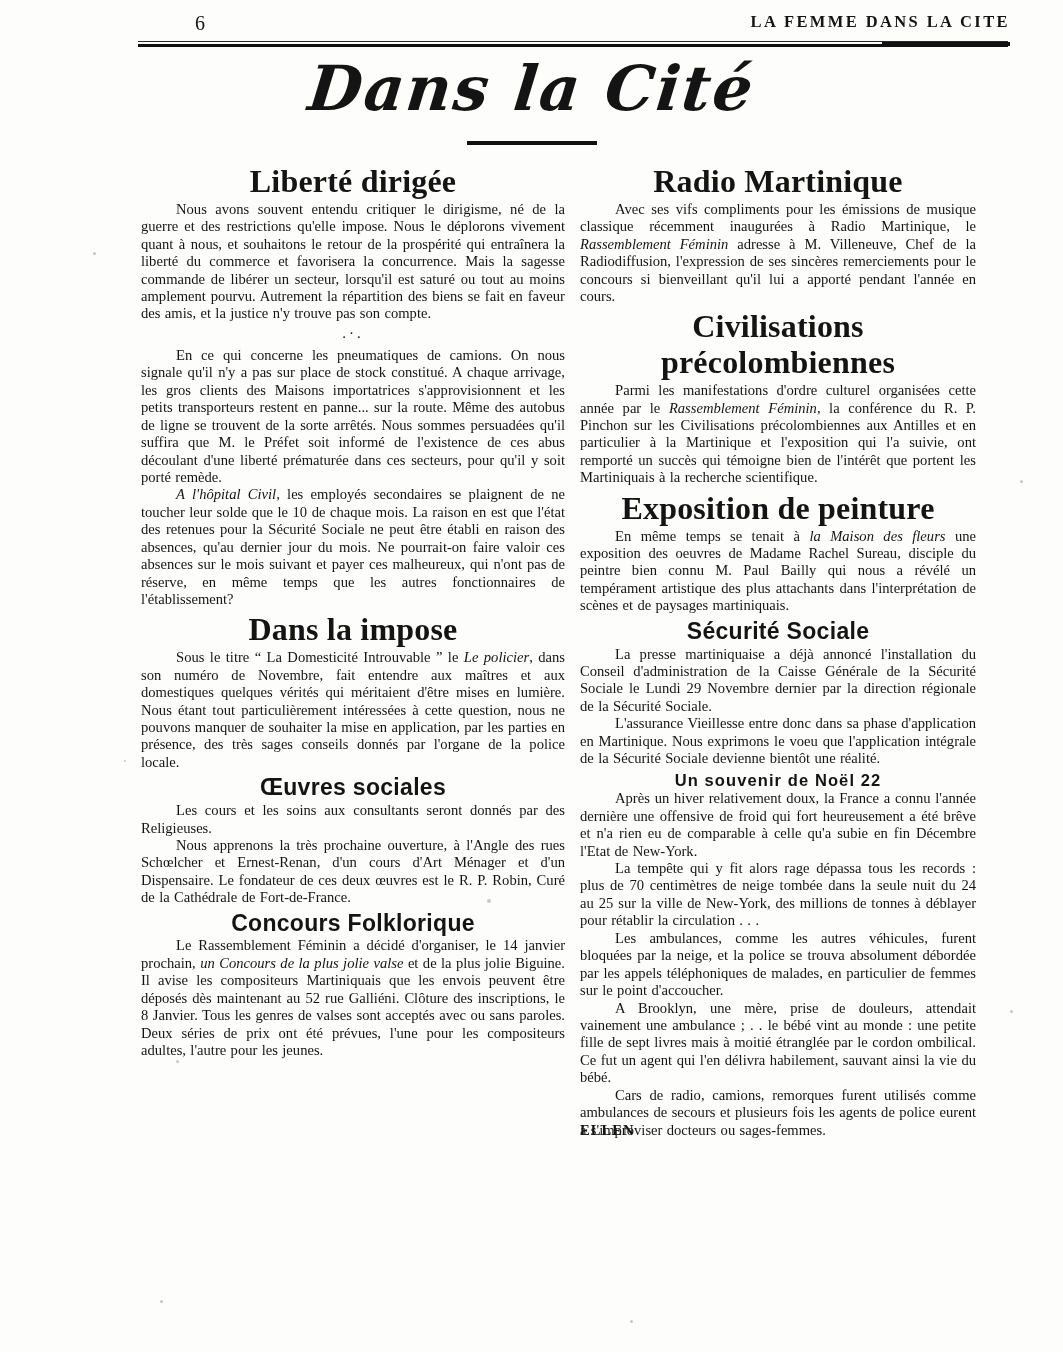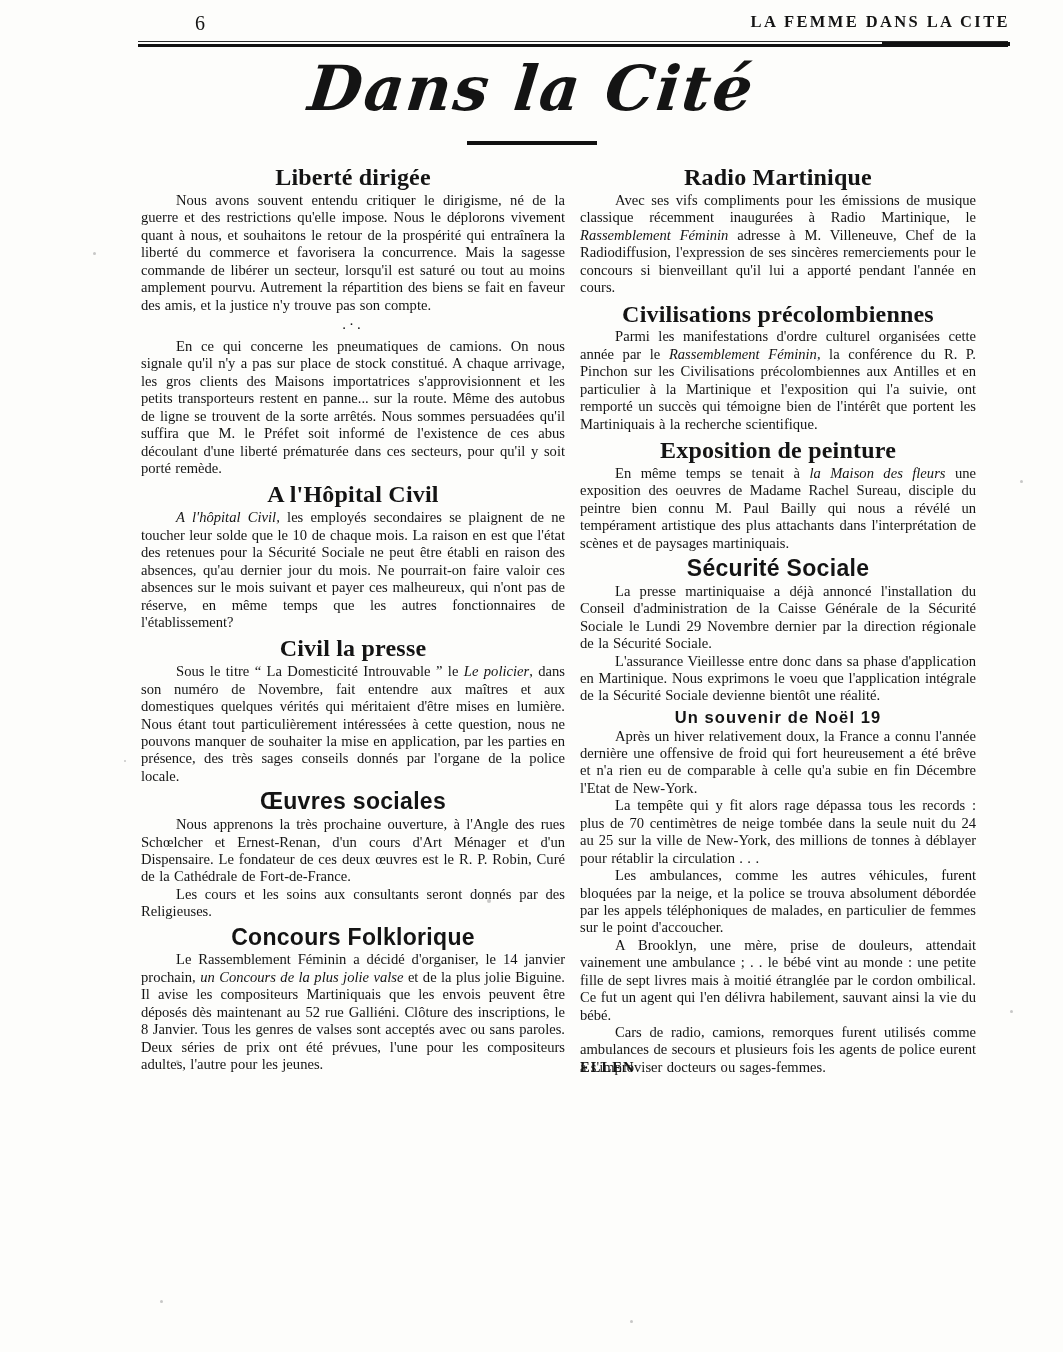--- a/index.html
+++ b/index.html
@@ -109,21 +109,21 @@
     -webkit-hyphens: none;
     hyphens: none;
   }
   .col-left  { left: 141px;  width: 424px; }
   .col-right { left: 580px;  width: 396px; }
 
   h2.sec {
     margin: 4px 0 1px 0;
     text-align: center;
     font-weight: bold;
-    font-size: 24px;
+    font-size: 32px;
     line-height: 1.12;
     letter-spacing: 0.2px;
     font-family: "Liberation Serif", serif;
   }
   h2.sec.sans {
     font-family: "Liberation Sans", sans-serif;
     font-size: 23px;
     letter-spacing: 0.3px;
   }
   h3.subsec {
@@ -184,50 +184,49 @@
   <div class="script-title">Dans la Cité</div>
   <div class="title-rule"></div>
 
   <div class="col col-left">
 
     <h2 class="sec">Liberté dirigée</h2>
     <p class="para">Nous avons souvent entendu critiquer le dirigisme, né de la guerre et des restrictions qu'elle impose. Nous le déplorons vivement quant à nous, et souhaitons le retour de la prospérité qui entraînera la liberté du commerce et favorisera la concurrence. Mais la sagesse commande de libérer un secteur, lorsqu'il est saturé ou tout au moins amplement pourvu. Autrement la répartition des biens se fait en faveur des amis, et la justice n'y trouve pas son compte.</p>
     <span class="dots">.·.</span>
     <p class="para">En ce qui concerne les pneumatiques de camions. On nous signale qu'il n'y a pas sur place de stock constitué. A chaque arrivage, les gros clients des Maisons importatrices s'approvisionnent et les petits transporteurs restent en panne... sur la route. Même des autobus de ligne se trouvent de la sorte arrêtés. Nous sommes persuadées qu'il suffira que M. le Préfet soit informé de l'existence de ces abus découlant d'une liberté prématurée dans ces secteurs, pour qu'il y soit porté remède.</p>
 
-    <h2 class="sec">A l'Hôpital Civil</h2>
     <p class="para"><span class="it">A l'hôpital Civil,</span><span> les employés secondaires se plaignent de ne toucher leur solde que le 10 de chaque mois. La raison en est que l'état des retenues pour la Sécurité Sociale ne peut être établi en raison des absences, qu'au dernier jour du mois. Ne pourrait-on faire valoir ces absences sur le mois suivant et payer ces malheureux, qui n'ont pas de réserve, en même temps que les autres fonctionnaires de l'établissement?</span></p>
 
-    <h2 class="sec">Civil la presse</h2>
+    <h2 class="sec">Dans la impose</h2>
     <p class="para">Sous le titre “ La Domesticité Introuvable ” le <span class="it">Le policier</span>, dans son numéro de Novembre, fait entendre aux maîtres et aux domestiques quelques vérités qui méritaient d'être mises en lumière. Nous étant tout particulièrement intéressées à cette question, nous ne pouvons manquer de souhaiter la mise en application, par les parties en présence, des très sages conseils donnés par l'organe de la police locale.</p>
 
     <h2 class="sec sans">Œuvres sociales</h2>
+    <p class="para">Les cours et les soins aux consultants seront donnés par des Religieuses.</p>
     <p class="para">Nous apprenons la très prochaine ouverture, à l'Angle des rues Schœlcher et Ernest-Renan, d'un cours d'Art Ménager et d'un Dispensaire. Le fondateur de ces deux œuvres est le R. P. Robin, Curé de la Cathédrale de Fort-de-France.</p>
-    <p class="para">Les cours et les soins aux consultants seront donnés par des Religieuses.</p>
 
     <h2 class="sec sans">Concours  Folklorique</h2>
     <p class="para">Le Rassemblement Féminin a décidé d'organiser, le 14 janvier prochain, <span class="it">un Concours de la plus jolie valse</span> et de la plus jolie Biguine. Il avise les compositeurs Martiniquais que les envois peuvent être déposés dès maintenant au 52 rue Galliéni. Clôture des inscriptions, le 8 Janvier. Tous les genres de valses sont acceptés avec ou sans paroles. Deux séries de prix ont été prévues, l'une pour les compositeurs adultes, l'autre pour les jeunes.</p>
   </div>
 
   <div class="col col-right">
 
     <h2 class="sec">Radio  Martinique</h2>
     <p class="para">Avec ses vifs compliments pour les émissions de musique classique récemment inaugurées à Radio Martinique, le <span class="it">Rassemblement Féminin</span> adresse à M. Villeneuve, Chef de la Radiodiffusion, l'expression de ses sincères remerciements pour le concours si bienveillant qu'il lui a apporté pendant l'année en cours.</p>
 
     <h2 class="sec">Civilisations précolombiennes</h2>
     <p class="para">Parmi les manifestations d'ordre culturel organisées cette année par le <span class="it">Rassemblement Féminin</span>, la conférence du R. P. Pinchon sur les Civilisations précolombiennes aux Antilles et en particulier à la Martinique et l'exposition qui l'a suivie, ont remporté un succès qui témoigne bien de l'intérêt que portent les Martiniquais à la recherche scientifique.</p>
 
     <h2 class="sec">Exposition de peinture</h2>
     <p class="para">En même temps se tenait à <span class="it">la Maison des fleurs</span> une exposition des oeuvres de Madame Rachel Sureau, disciple du peintre bien connu M. Paul Bailly qui nous a révélé un tempérament artistique des plus attachants dans l'interprétation de scènes et de paysages martiniquais.</p>
 
     <h2 class="sec sans">Sécurité Sociale</h2>
     <p class="para">La presse martiniquaise a déjà annoncé l'installation du Conseil d'administration de la Caisse Générale de la Sécurité Sociale le Lundi 29 Novembre dernier par la direction régionale de la Sécurité Sociale.</p>
     <p class="para">L'assurance Vieillesse entre donc dans sa phase d'application en Martinique. Nous exprimons le voeu que l'application intégrale de la Sécurité Sociale devienne bientôt une réalité.</p>
 
-    <h3 class="subsec">Un  souvenir  de  Noël  19</h3>
+    <h3 class="subsec">Un  souvenir  de  Noël  22</h3>
     <p class="para">Après un hiver relativement doux, la France a connu l'année dernière une offensive de froid qui fort heureusement a été brêve et n'a rien eu de comparable à celle qu'a subie en fin Décembre l'Etat de New-York.</p>
     <p class="para">La tempête qui y fit alors rage dépassa tous les records : plus de 70 centimètres de neige tombée dans la seule nuit du 24 au 25 sur la ville de New-York, des millions de tonnes à déblayer pour rétablir la circulation . . .</p>
     <p class="para">Les ambulances, comme les autres véhicules, furent bloquées par la neige, et la police se trouva absolument débordée par les appels téléphoniques de malades, en particulier de femmes sur le point d'accoucher.</p>
     <p class="para">A Brooklyn, une mère, prise de douleurs, attendait vainement une ambulance ; . . le bébé vint au monde : une petite fille de sept livres mais à moitié étranglée par le cordon ombilical. Ce fut un agent qui l'en délivra habilement, sauvant ainsi la vie du bébé.</p>
     <p class="para">Cars de radio, camions, remorques furent utilisés comme ambulances de secours et plusieurs fois les agents de police eurent à s'improviser docteurs ou sages-femmes.</p>
     <span class="sign">ELLEN</span>
   </div>
 
   <div class="speck" style="left:93px;  top:252px;  width:3px; height:3px;"></div>
   <div class="speck" style="left:1020px; top:480px;  width:3px; height:3px;"></div>

